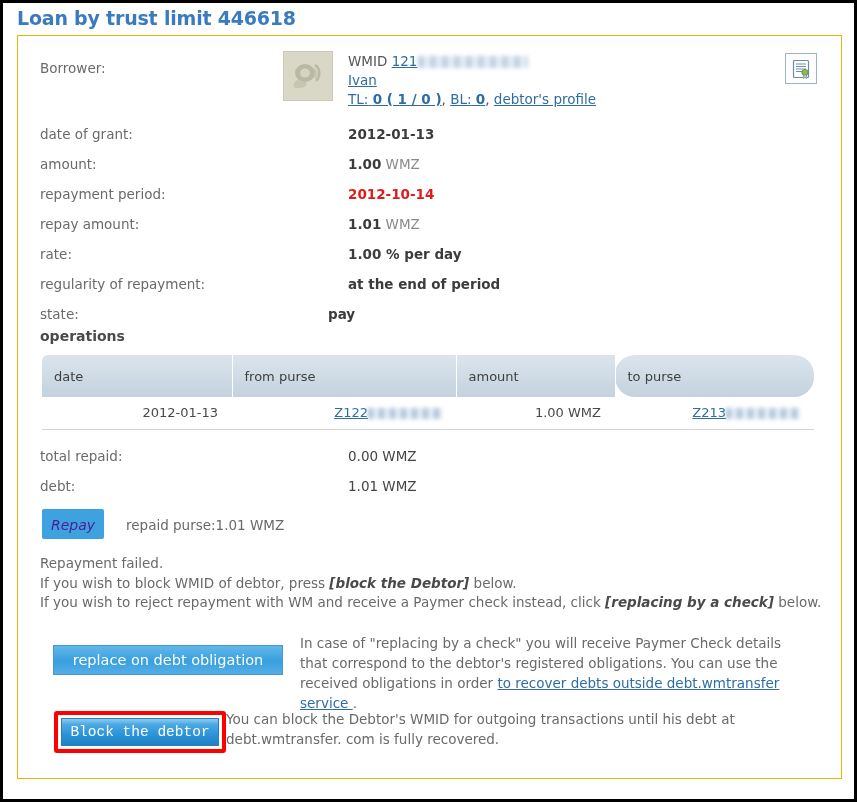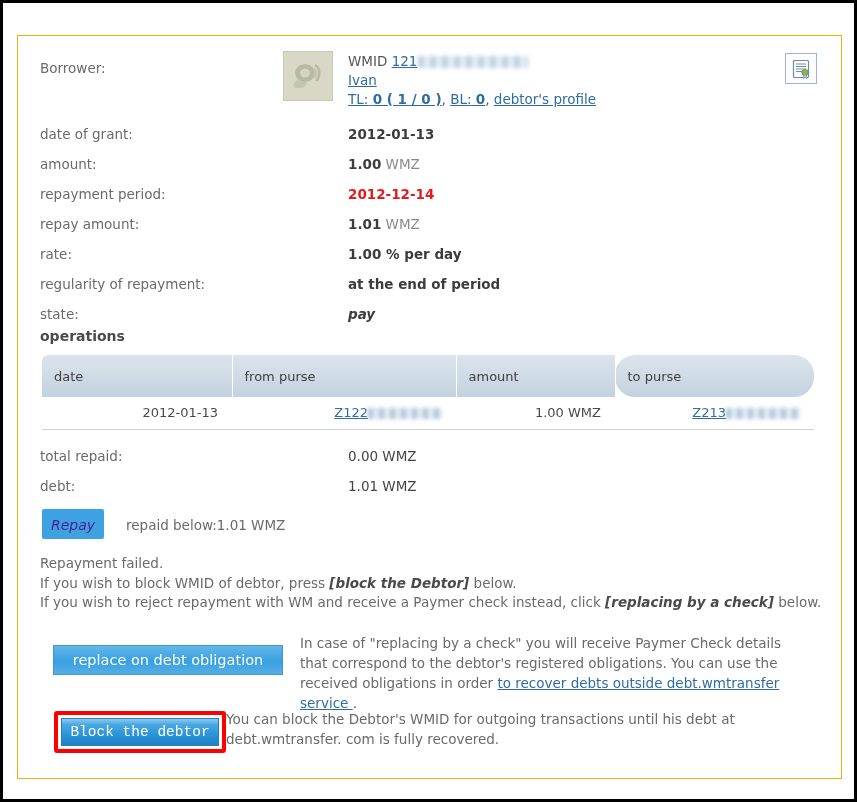--- a/index.html
+++ b/index.html
@@ -287,20 +287,21 @@
     line-height: 20px;
     color: #6a6a6a;
   }
 </style>
 </head>
 <body>
 
 <div id="screen">
   <div id="page">
 
+    <div class="page-title">Loan by trust limit 446618</div>
 
     <div class="card">
 
       <div class="row-label" style="left:22px; top:24px;">Borrower:</div>
 
       <div class="avatar">
         <svg width="48" height="48" viewBox="0 0 48 48">
           <ellipse cx="21" cy="21" rx="10" ry="9" fill="#b9b8a4"></ellipse>
           <ellipse cx="21" cy="21" rx="5" ry="4.5" fill="#d5d4c2"></ellipse>
           <path d="M13 28 C9 31 8 35 12 36 C18 37 24 34 22 30 Z" fill="#c6c5b2"></path>
@@ -328,33 +329,33 @@
         </svg>
       </div>
 
       <div class="row-label" style="left:22px; top:90px;">date of grant:</div>
       <div class="row-value" style="left:330px; top:90px;"><b>2012-01-13</b></div>
 
       <div class="row-label" style="left:22px; top:120px;">amount:</div>
       <div class="row-value" style="left:330px; top:120px;"><b>1.00</b> <span class="unit">WMZ</span></div>
 
       <div class="row-label" style="left:22px; top:150px;">repayment period:</div>
-      <div class="row-value" style="left:330px; top:150px; color:#e01b1b;"><b style="color:#e01b1b;">2012-12-14</b></div>
+      <div class="row-value" style="left:330px; top:150px; color:#e01b1b;"><b style="color:#e01b1b;">2012-10-14</b></div>
 
       <div class="row-label" style="left:22px; top:180px;">repay amount:</div>
       <div class="row-value" style="left:330px; top:180px;"><b>1.01</b> <span class="unit">WMZ</span></div>
 
       <div class="row-label" style="left:22px; top:210px;">rate:</div>
       <div class="row-value" style="left:330px; top:210px;"><b>1.00 % per day</b></div>
 
       <div class="row-label" style="left:22px; top:240px;">regularity of repayment:</div>
       <div class="row-value" style="left:330px; top:240px;"><b>at the end of period</b></div>
 
       <div class="row-label" style="left:22px; top:270px;">state:</div>
-      <div class="row-value" style="left:330px; top:270px;font-style:italic;"><b>pay</b></div>
+      <div class="row-value" style="left:310px; top:270px;"><b>pay</b></div>
 
       <div class="section-heading">operations</div>
 
       <table class="optable">
         <colgroup>
           <col style="width:190px">
             <col style="width:224px">
             <col style="width:159px">
             <col style="width:199px">
         </colgroup>
@@ -376,21 +377,21 @@
         </tbody>
       </table>
 
       <div class="row-label" style="left:22px; top:412px;">total repaid:</div>
       <div class="row-value" style="left:330px; top:412px;">0.00 WMZ</div>
 
       <div class="row-label" style="left:22px; top:442px;">debt:</div>
       <div class="row-value" style="left:330px; top:442px;">1.01 WMZ</div>
 
       <button class="btn-repay">Repay</button>
-      <div class="repaid-note">repaid below:1.01 WMZ</div>
+      <div class="repaid-note">repaid purse:1.01 WMZ</div>
 
       <div class="fail-msg">
         <span>Repayment failed.</span><br>
         <span>If you wish to block WMID of debtor, press </span><b>[block the Debtor]</b><span> below.</span><br>
         <span>If you wish to reject repayment with WM and receive a Paymer check instead, click </span><b>[replacing by a check]</b><span> below.</span>
       </div>
 
       <button class="btn-replace">replace on debt obligation</button>
       <div class="replace-note"><span>In case of "replacing by a check" you will receive Paymer Check details that correspond to the debtor's registered obligations. You can use the received obligations in order </span><a href="#">to recover debts outside debt.wmtransfer service </a><span>.</span></div>
 

